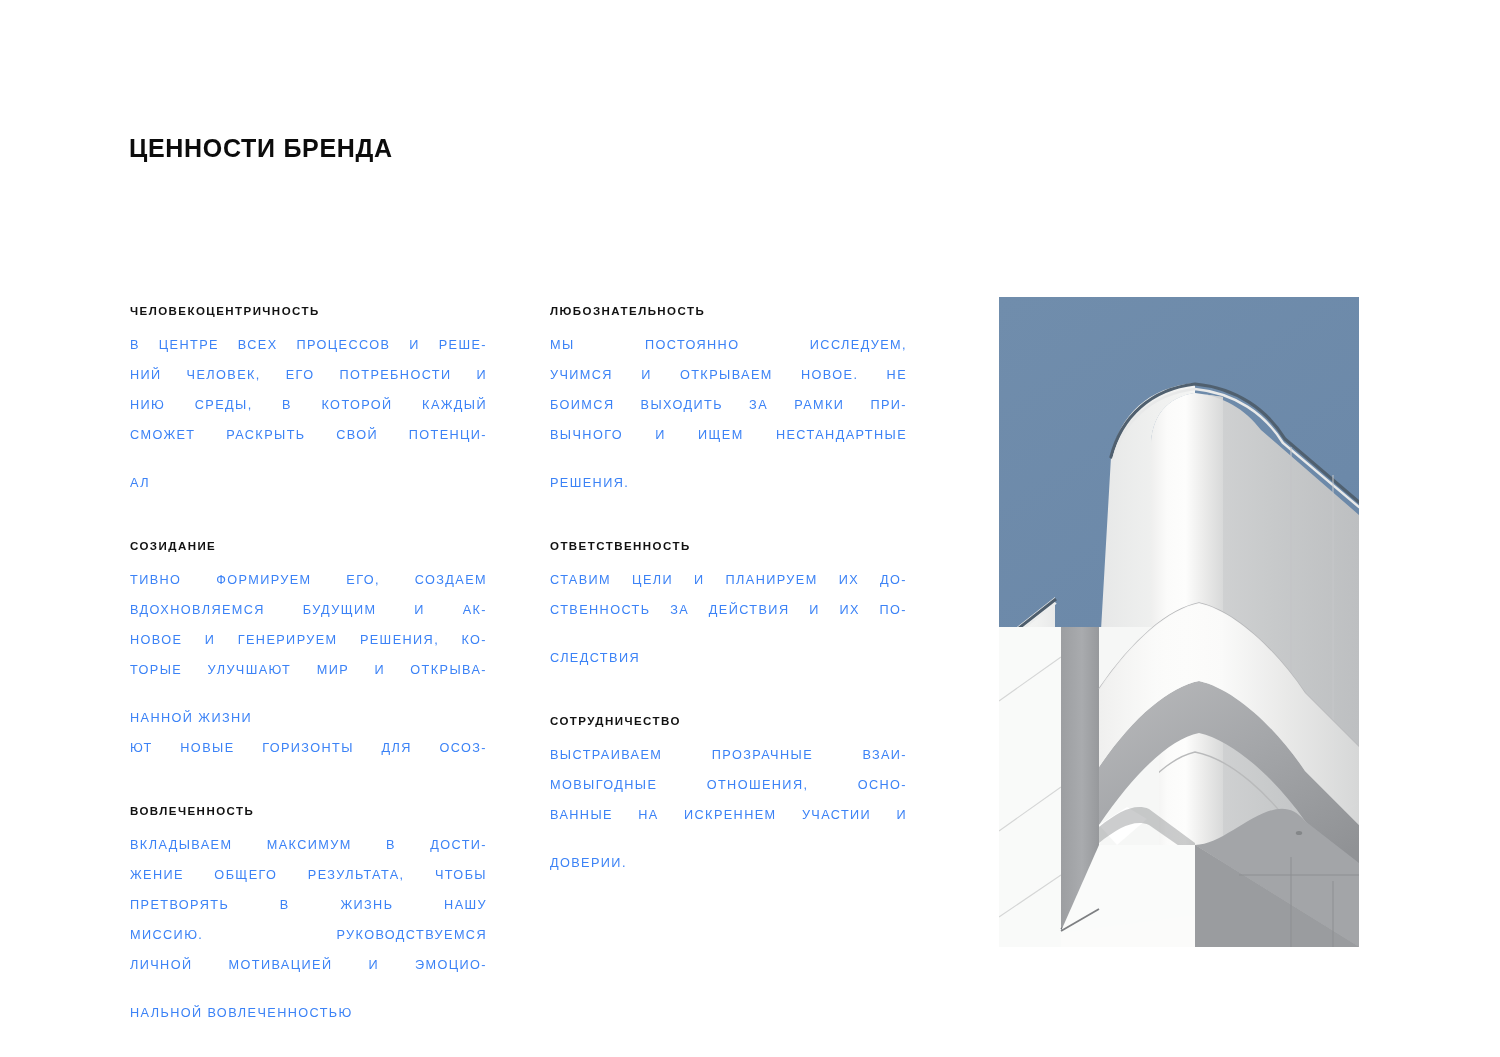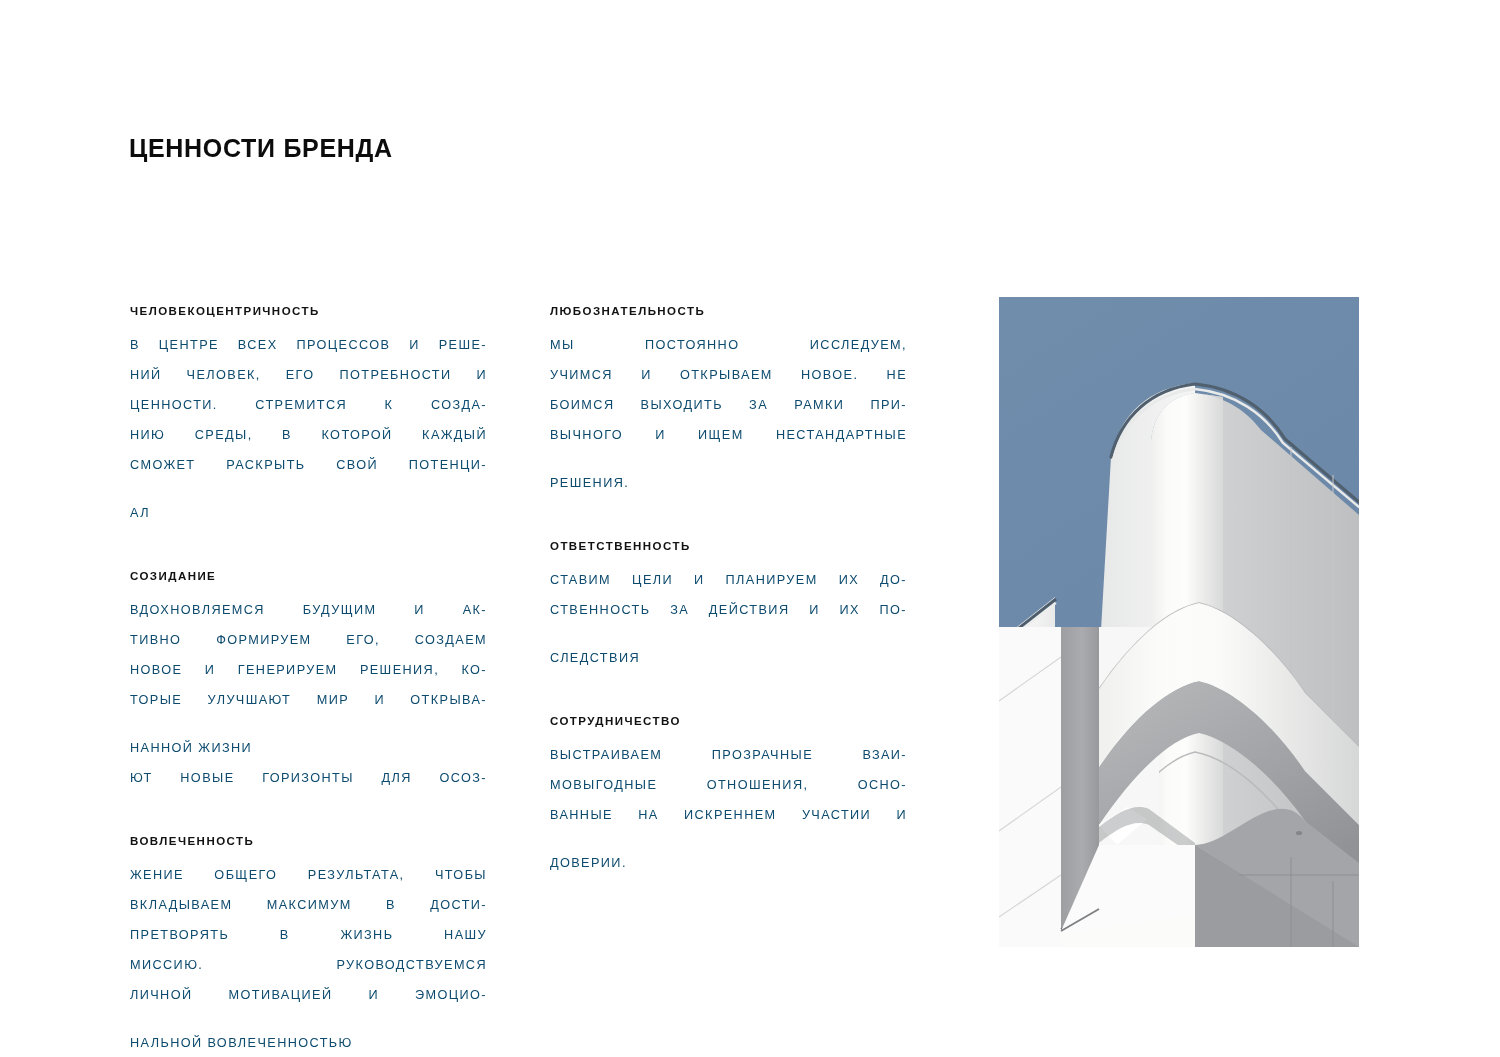--- a/index.html
+++ b/index.html
@@ -64,21 +64,21 @@
     margin: 16px 0 12px 0;
     line-height: 14px;
   }
 
   .value-body {
     font-size: 12.7px;
     font-weight: 400;
     letter-spacing: 1.4px;
     line-height: 30px;
     text-transform: uppercase;
-    color: #0c4a6e;
+    color: #3b82f6;
     margin: 0;
     text-align: justify;
     text-justify: inter-word;
     hyphens: manual;
   }
   
   .value-body > span.line {
     display: block;
     text-align: justify;
     text-align-last: justify;
@@ -113,44 +113,43 @@
 
   <div class="columns">
 
     <div class="col col-1">
 
       <div class="value-block">
         <div class="value-heading">ЧЕЛОВЕКОЦЕНТРИЧНОСТЬ</div>
         <div class="value-body">
           <span class="line">В ЦЕНТРЕ ВСЕХ ПРОЦЕССОВ И РЕШЕ-</span>
           <span class="line">НИЙ ЧЕЛОВЕК, ЕГО ПОТРЕБНОСТИ И</span>
-          <span class="line">ЦЕННОСТИ. СТРЕМИТСЯ К СОЗДА-</span>
           <span class="line">НИЮ СРЕДЫ, В КОТОРОЙ КАЖДЫЙ</span>
           <span class="line">СМОЖЕТ РАСКРЫТЬ СВОЙ ПОТЕНЦИ-</span>
           <span class="line last">АЛ</span>
         </div>
       </div>
 
       <div class="value-block">
         <div class="value-heading">СОЗИДАНИЕ</div>
         <div class="value-body">
+          <span class="line">ТИВНО ФОРМИРУЕМ ЕГО, СОЗДАЕМ</span>
           <span class="line">ВДОХНОВЛЯЕМСЯ БУДУЩИМ И АК-</span>
-          <span class="line">ТИВНО ФОРМИРУЕМ ЕГО, СОЗДАЕМ</span>
           <span class="line">НОВОЕ И ГЕНЕРИРУЕМ РЕШЕНИЯ, КО-</span>
           <span class="line">ТОРЫЕ УЛУЧШАЮТ МИР И ОТКРЫВА-</span>
           <span class="line last">НАННОЙ ЖИЗНИ</span>
           <span class="line">ЮТ НОВЫЕ ГОРИЗОНТЫ ДЛЯ ОСОЗ-</span>
         </div>
       </div>
 
       <div class="value-block">
         <div class="value-heading">ВОВЛЕЧЕННОСТЬ</div>
         <div class="value-body">
+          <span class="line">ВКЛАДЫВАЕМ МАКСИМУМ В ДОСТИ-</span>
           <span class="line">ЖЕНИЕ ОБЩЕГО РЕЗУЛЬТАТА, ЧТОБЫ</span>
-          <span class="line">ВКЛАДЫВАЕМ МАКСИМУМ В ДОСТИ-</span>
           <span class="line">ПРЕТВОРЯТЬ В ЖИЗНЬ НАШУ</span>
           <span class="line">МИССИЮ. РУКОВОДСТВУЕМСЯ</span>
           <span class="line">ЛИЧНОЙ МОТИВАЦИЕЙ И ЭМОЦИО-</span>
           <span class="line last">НАЛЬНОЙ ВОВЛЕЧЕННОСТЬЮ</span>
         </div>
       </div>
 
     </div>
 
     <div class="col col-2">

